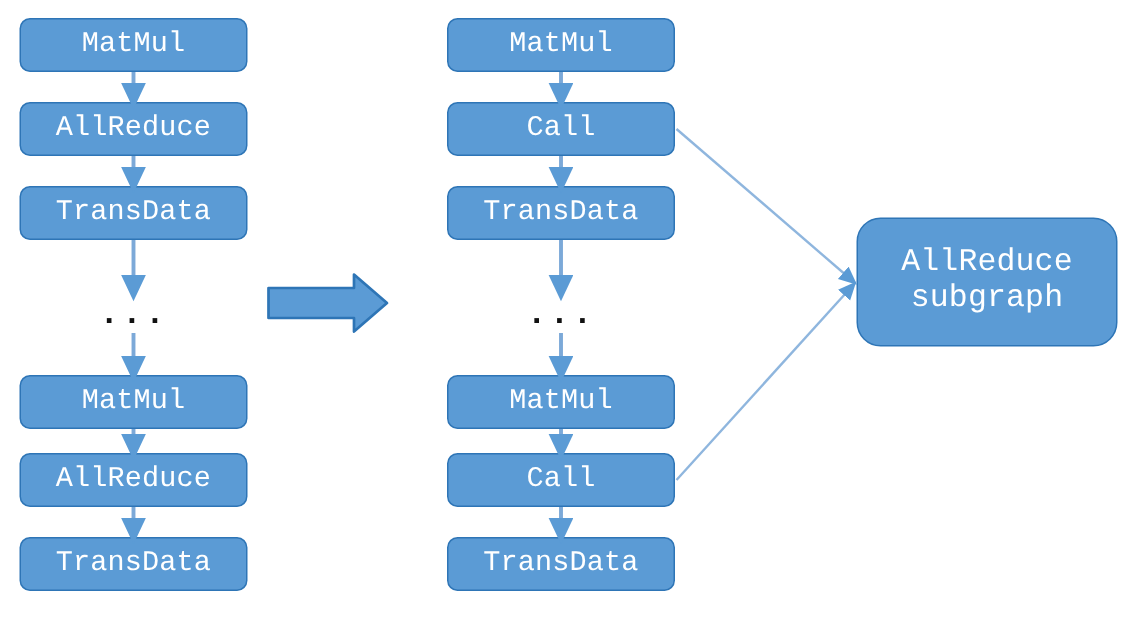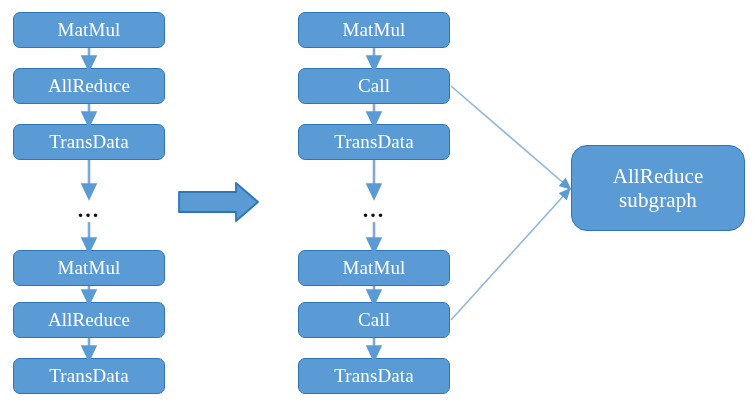--- a/index.html
+++ b/index.html
@@ -6,21 +6,21 @@
     margin: 0;
     padding: 0;
     background: #ffffff;
   }
   #canvas {
     position: relative;
     width: 755px;
     height: 415px;
     background: #ffffff;
     overflow: hidden;
-    font-family: Liberation Serif, serif;
+    font-family: Liberation Mono, monospace;
     border-radius: 24px;
   }
   .node {
     position: absolute;
     box-sizing: border-box;
     background: #5B9BD5;
     border: 1.5px solid #2E75B6;
     border-radius: 7px;
     color: #ffffff;
     display: flex;

